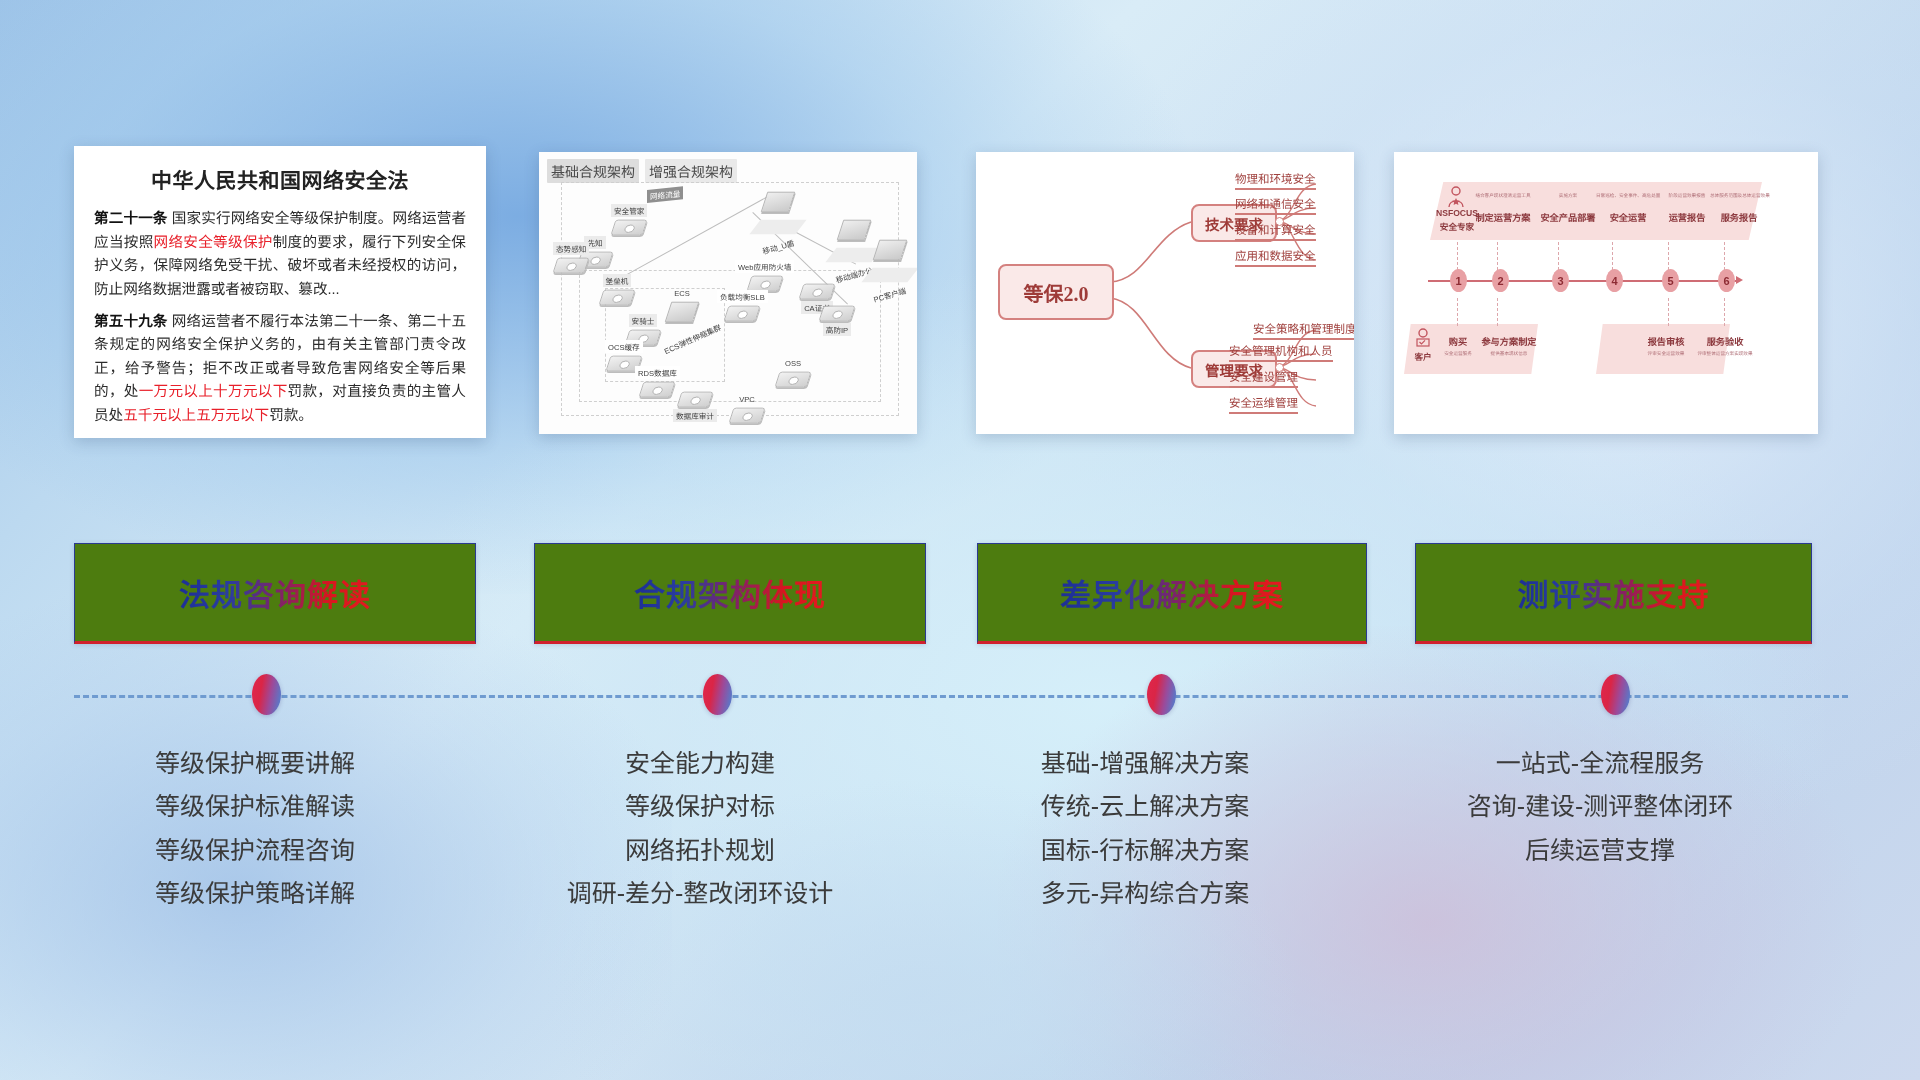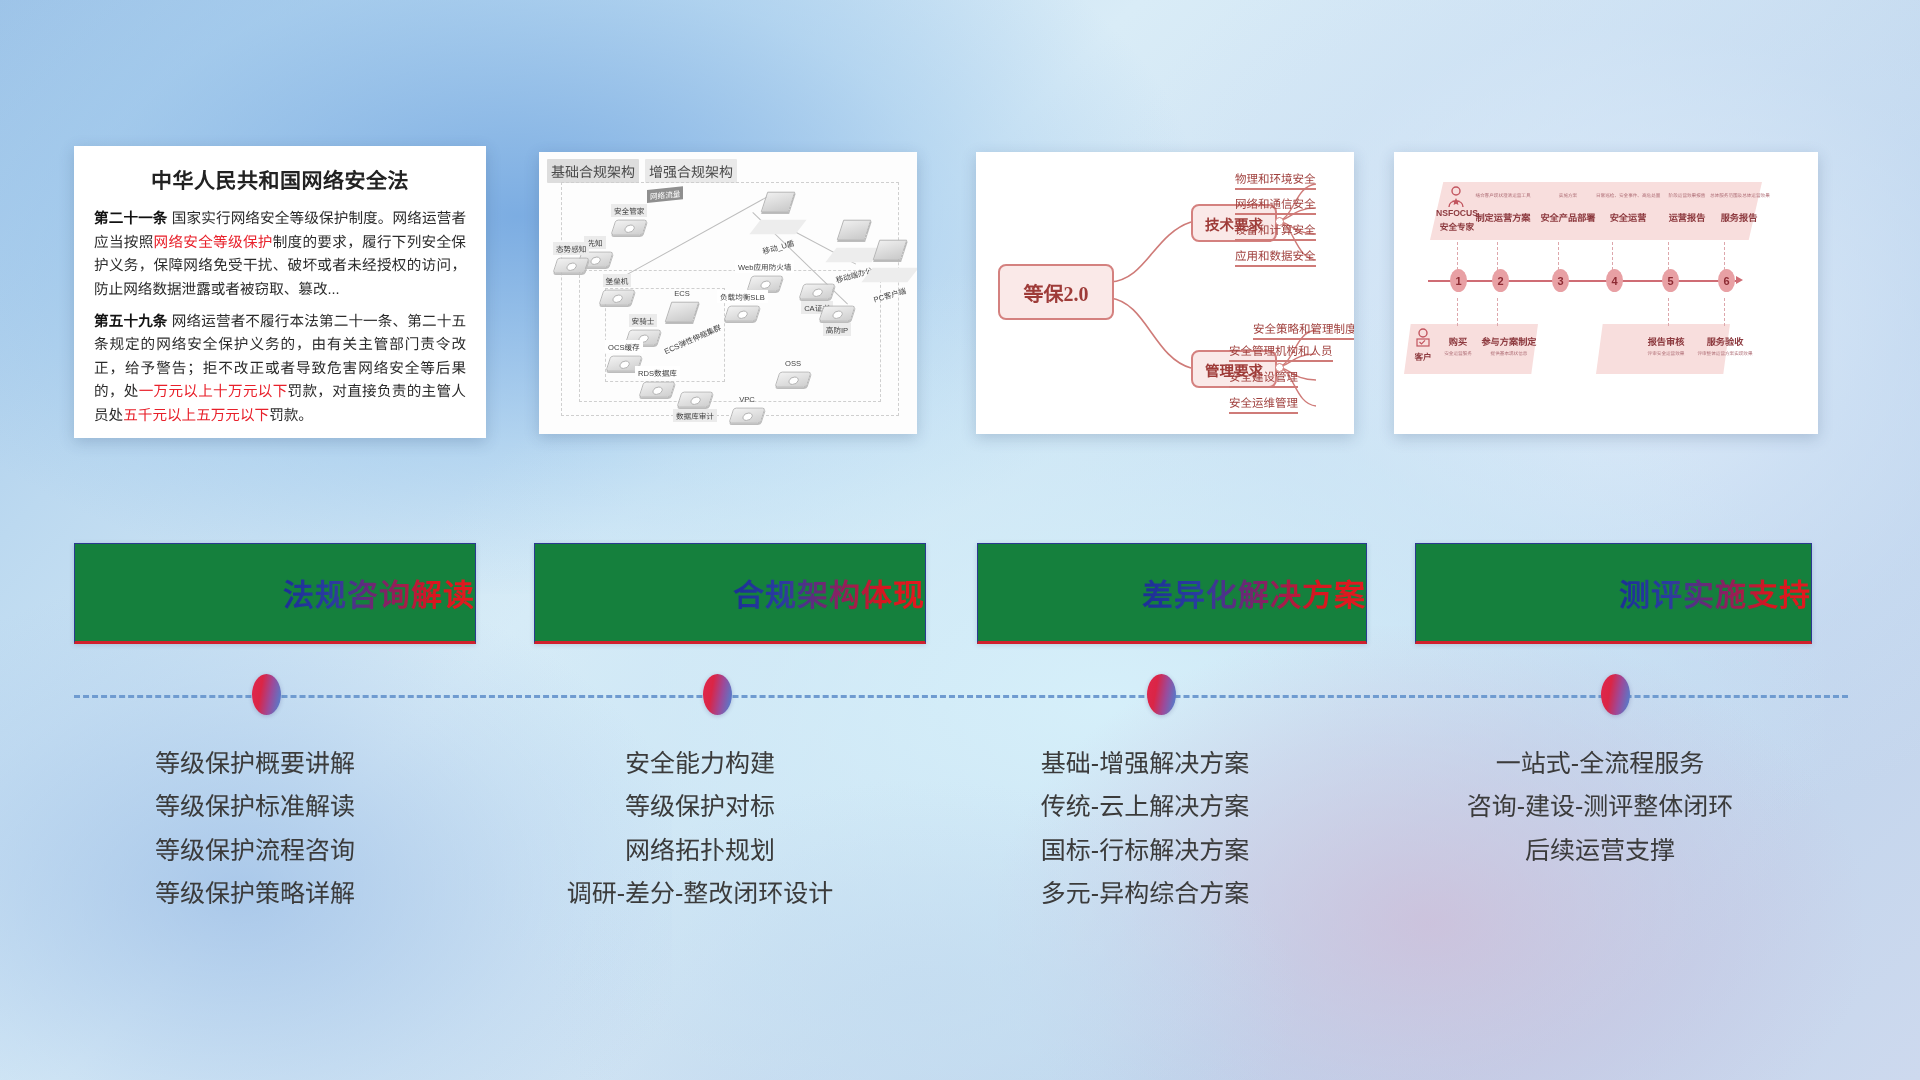--- a/index.html
+++ b/index.html
@@ -88,24 +88,24 @@
     border-top:4px solid transparent;border-bottom:4px solid transparent;border-left:7px solid #cf6c74;}
   .ns-num{position:absolute;width:17px;height:23px;border-radius:50%;background:#e8a0a4;
     color:#8d2b33;font-size:11px;font-weight:bold;display:flex;align-items:center;justify-content:center;}
   .ns-t{position:absolute;font-size:9.2px;color:#8d3a3f;font-weight:bold;white-space:nowrap;text-align:center;}
   .ns-s{position:absolute;font-size:4.6px;color:#b07078;white-space:nowrap;text-align:center;}
   .ns-dash{position:absolute;width:1px;border-left:1px dashed #dda6ab;}
   .ns-person{position:absolute;color:#c2555f;}
 
   
   .heads{position:absolute;left:0;top:543px;width:1920px;height:100px;}
-  .head{position:absolute;top:0;height:97px;background:#15803d;
+  .head{position:absolute;top:0;height:97px;background:#4d7c0f;
     border:1px solid #2b3a8f;border-bottom:3px solid #d0202c;
     box-shadow:0 1px 5px rgba(40,70,110,.18);
-    display:flex;align-items:center;justify-content:flex-end;}
+    display:flex;align-items:center;justify-content:center;}
   .head-txt{font-size:31px;font-weight:bold;letter-spacing:1px;
     background:linear-gradient(90deg,#1d2f96 0%,#2a3da0 26%,#8b2060 56%,#d8161f 78%,#e31a20 100%);
     -webkit-background-clip:text;background-clip:text;color:transparent;
     -webkit-text-fill-color:transparent;}
   .head-1{left:74px;width:400px;}
   .head-2{left:534px;width:390px;}
   .head-3{left:977px;width:388px;}
   .head-4{left:1415px;width:395px;}
 
   

